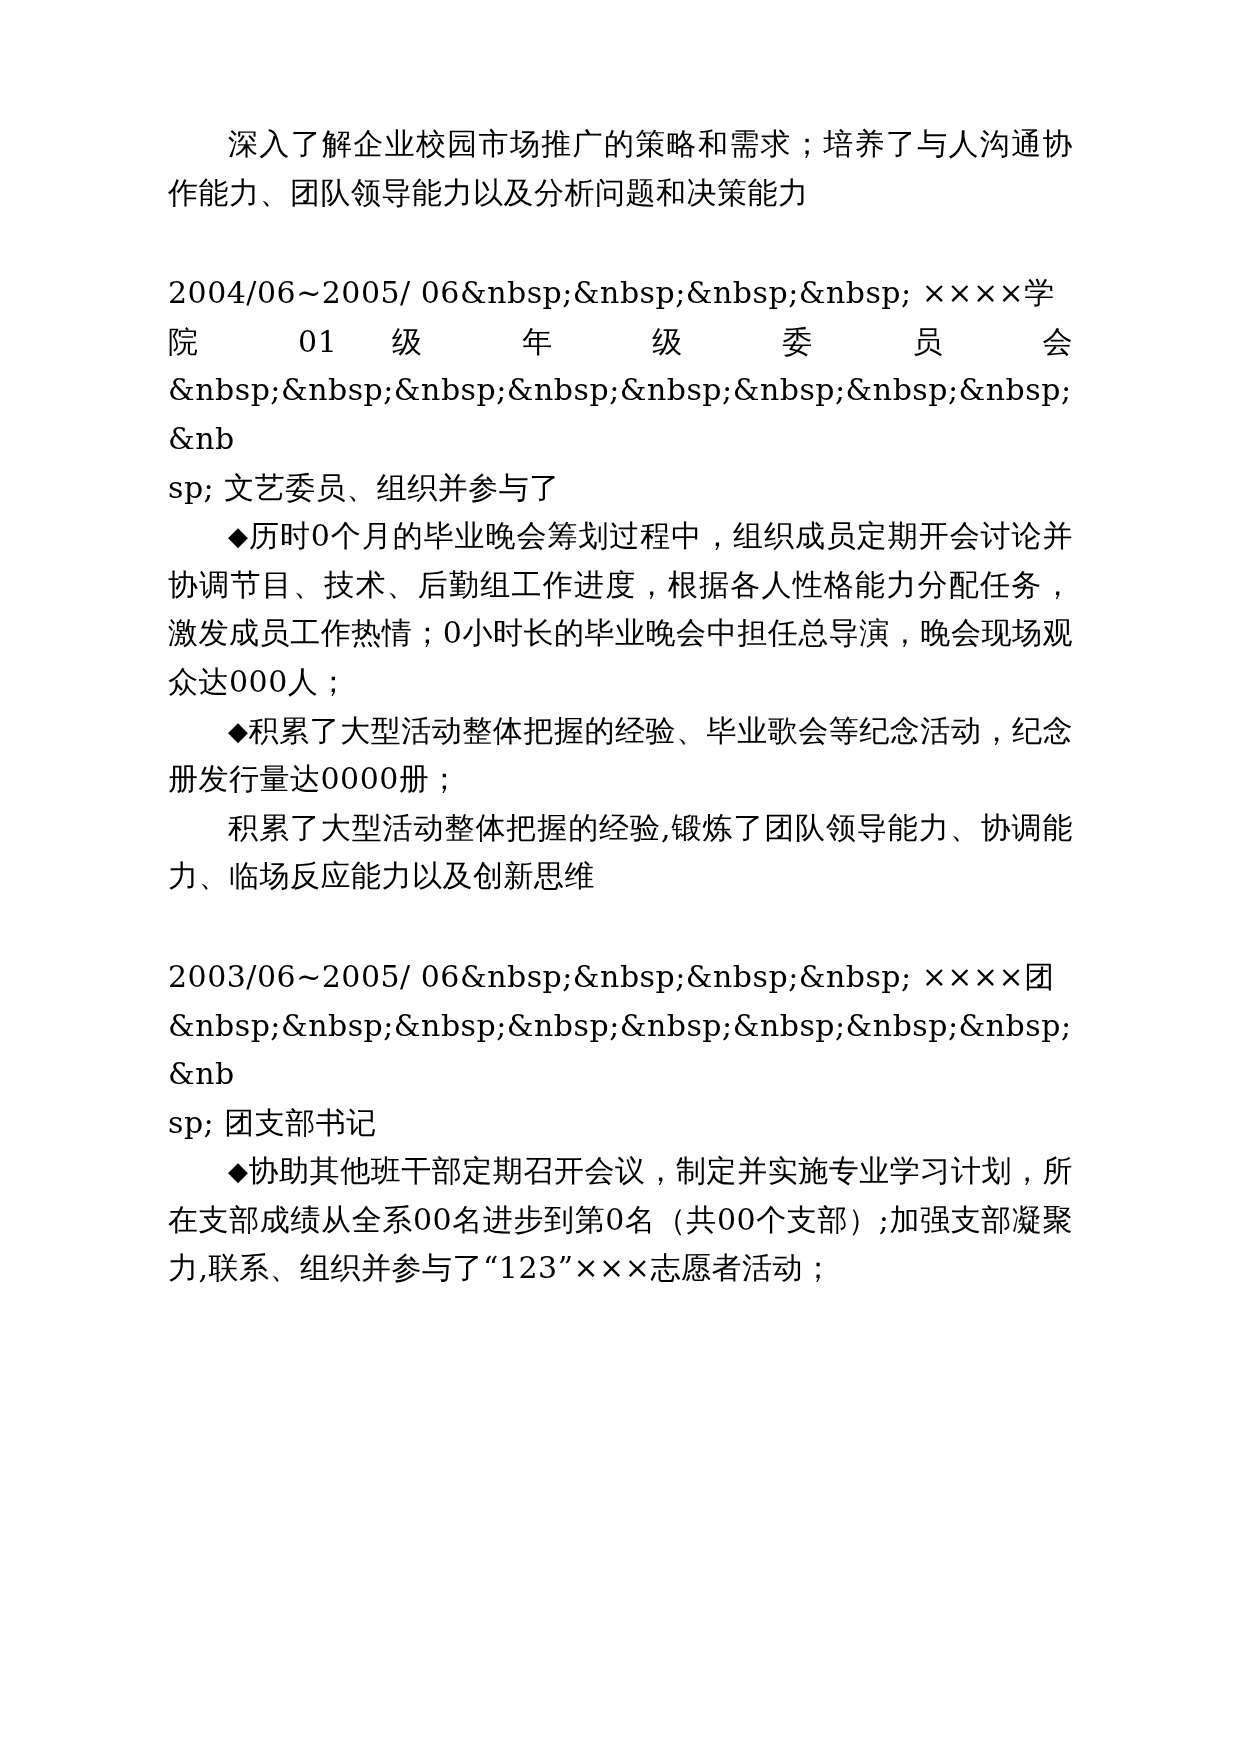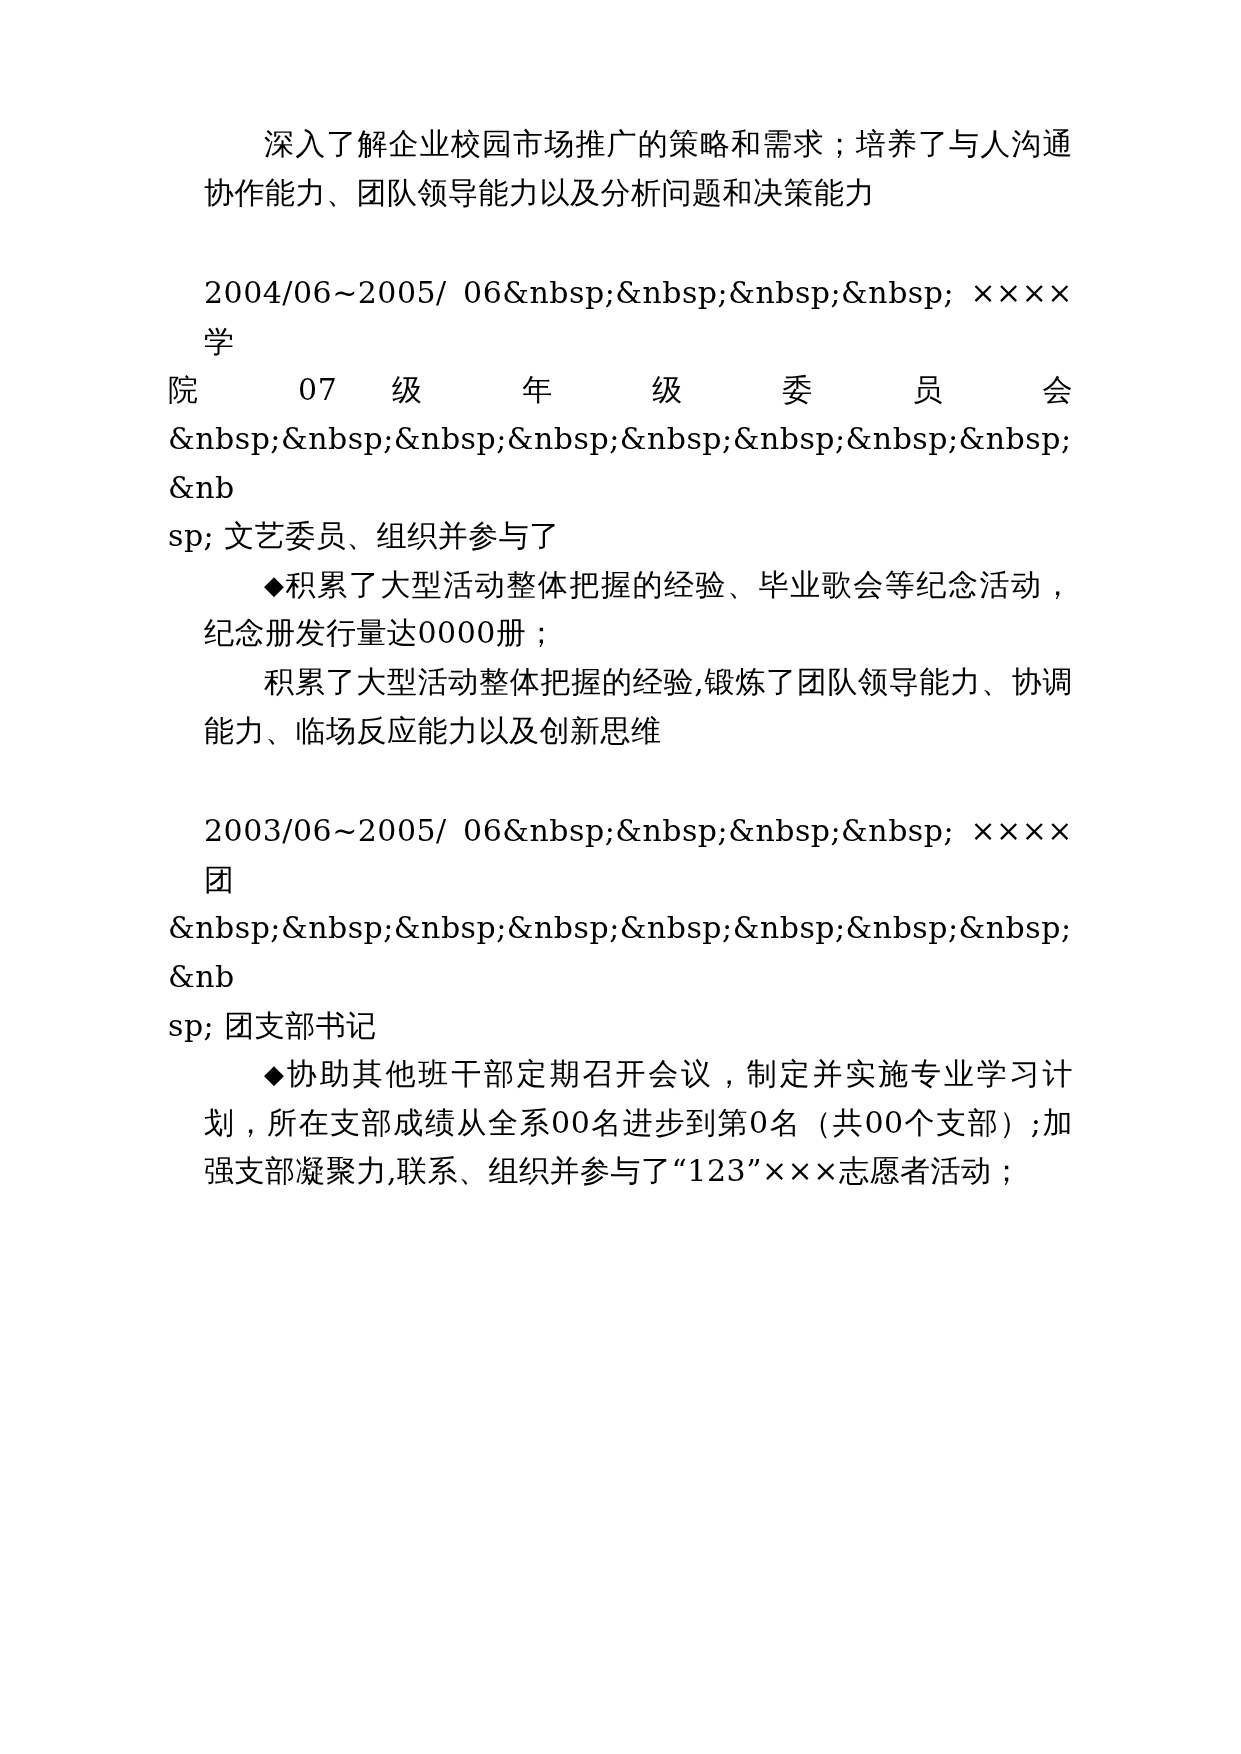--- a/index.html
+++ b/index.html
@@ -28,21 +28,20 @@
     font-size: 30px;
     line-height: 1.62;
     letter-spacing: 0.5px;
   }
   .para-indent {
     text-indent: 60px;
   }
   .justify {
     text-align: justify;
     text-align-last: left;
-    margin-left: 36px;
   }
   .spread {
     text-align: justify;
     text-align-last: justify;
   }
   .gap-large {
     height: 52px;
   }
   .bullet {
     font-size: 26px;
@@ -56,24 +55,25 @@
 <body>
 
 <div class="page">
   <div class="doc-body">
 
     <p class="para-indent justify">深入了解企业校园市场推广的策略和需求；培养了与人沟通协作能力、团队领导能力以及分析问题和决策能力</p>
 
     <div class="gap-large"></div>
 
     <p class="justify">2004/06~2005/ 06&amp;nbsp;&amp;nbsp;&amp;nbsp;&amp;nbsp; ××××学</p>
-    <p class="spread">院 07 级 年 级 委 员 会</p>
+    <p class="spread">院 01 级 年 级 委 员 会</p>
     <p class="entity-run">&amp;nbsp;&amp;nbsp;&amp;nbsp;&amp;nbsp;&amp;nbsp;&amp;nbsp;&amp;nbsp;&amp;nbsp;&amp;nb</p>
     <p>sp; 文艺委员、组织并参与了</p>
 
+    <p class="para-indent justify"><span class="bullet">◆</span><span>历时0个月的毕业晚会筹划过程中，组织成员定期开会讨论并协调节目、技术、后勤组工作进度，根据各人性格能力分配任务，激发成员工作热情；0小时长的毕业晚会中担任总导演，晚会现场观众达000人；</span></p>
 
     <p class="para-indent justify"><span class="bullet">◆</span><span>积累了大型活动整体把握的经验、毕业歌会等纪念活动，纪念册发行量达0000册；</span></p>
 
     <p class="para-indent justify">积累了大型活动整体把握的经验,锻炼了团队领导能力、协调能力、临场反应能力以及创新思维</p>
 
     <div class="gap-large"></div>
 
     <p class="justify">2003/06~2005/ 06&amp;nbsp;&amp;nbsp;&amp;nbsp;&amp;nbsp; ××××团</p>
     <p class="entity-run">&amp;nbsp;&amp;nbsp;&amp;nbsp;&amp;nbsp;&amp;nbsp;&amp;nbsp;&amp;nbsp;&amp;nbsp;&amp;nb</p>
     <p>sp; 团支部书记</p>

